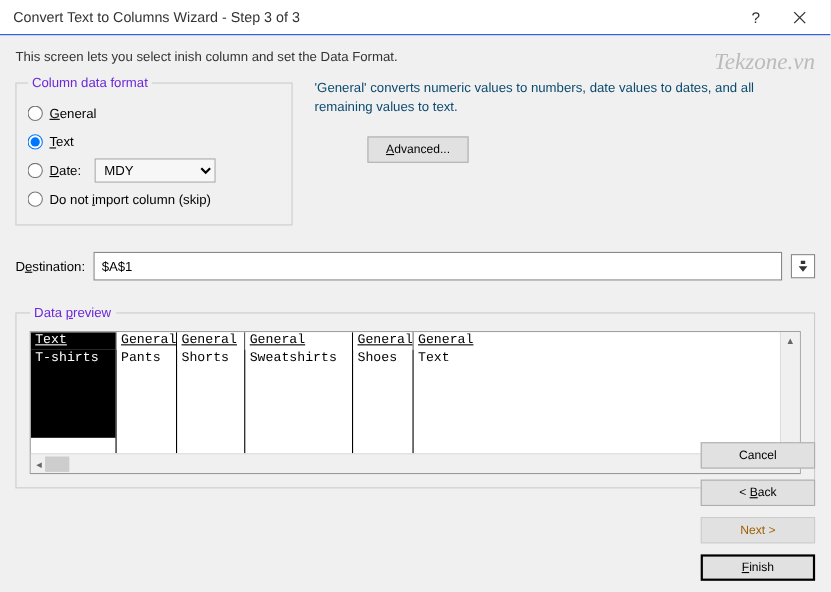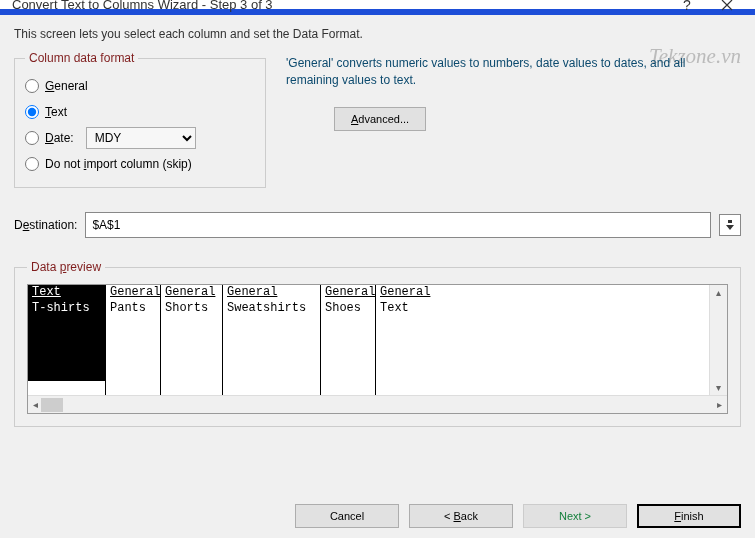--- a/index.html
+++ b/index.html
@@ -6,54 +6,54 @@
 body {
   font-family: 'Segoe UI', Tahoma, sans-serif;
   font-size: 12px;
   background: #f0f0f0;
   width: 755px;
   height: 538px;
   overflow: hidden;
   position: relative;
 }
 .titlebar {
-  height: 15px;
+  height: 32px;
   background: #fff;
-  border-bottom: 6px solid #1d4ed8;
+  border-bottom: 1px solid #1d4ed8;
   display: flex;
   align-items: center;
   padding: 0 8px 0 12px;
 }
 .title { font-size: 13px; color: #333; flex: 1; }
 .titlebtn { width: 40px; height: 32px; display: flex; align-items: center; justify-content: center; color: #333; font-size: 14px; }
 .content { padding: 12px 14px 8px 14px; position: relative; }
 .subtitle { color: #333; margin-bottom: 10px; font-size: 12px; }
 .watermark { position: absolute; top: 44px; right: 14px; color: #bbb; font-size: 21px; font-family: Georgia, serif; font-style: italic; pointer-events: none; }
 fieldset {
   border: 1px solid #ccc;
   padding: 8px 10px 10px 10px;
   margin-bottom: 10px;
   position: relative;
 }
-legend { padding: 0 4px; color: #7f1d1d; font-size: 12px; margin-top: 48px; }
+legend { padding: 0 4px; color: #6d28d9; font-size: 12px; margin-top: 48px; }
 .format-row { display: flex; align-items: flex-start; gap: 20px; }
 .format-options { width: 230px; }
 .radio-row { display: flex; align-items: center; height: 26px; gap: 6px; }
 .radio-row input[type=radio] { width: 14px; height: 14px; }
 .radio-row label { cursor: default; }
 .underline-mnemonic { text-decoration: underline; }
 .date-select { margin-left: 6px; width: 110px; height: 22px; border: 1px solid #aaa; background: #f7f7f7; font-size: 12px; padding: 1px 4px; }
 .format-desc { flex: 1; padding-top: 4px; }
 .desc-text { color: #0c4a6e; line-height: 1.4; margin-bottom: 18px; font-size: 12px; }
 .btn {
   border: 1px solid #adadad; background: #e1e1e1; padding: 4px 16px; font-size: 11px;
   min-width: 88px; height: 24px; cursor: default;
 }
 .btn.primary { border: 2px solid #000000; }
-.btn:disabled { color: #15803d; background: #e1e1e1; border-color: #ccc; }
+.btn:disabled { color: #a16207; background: #e1e1e1; border-color: #ccc; }
 .advanced-wrap { text-align: left; padding-left: 48px; }
 .dest-row { display: flex; align-items: center; gap: 8px; margin: 14px 0 12px 0; }
 .dest-input {
   flex: 1; height: 26px; border: 1px solid #888; background: #fff; padding: 2px 6px; font-size: 12px;
 }
 .refbtn {
   width: 22px; height: 22px; border: 1px solid #888; background: #fff;
   display: flex; align-items: center; justify-content: center;
 }
 .preview-fieldset { border: 1px solid #ccc; padding: 10px 12px 12px 12px; margin-top: 22px; }
@@ -66,41 +66,41 @@
 .pcol.selected .pcol-head { background: #000; color: #fff; text-decoration: underline; }
 .pcol.selected .pcol-body { background: #000; color: #fff; }
 .pcol:last-child { border-right: none; flex: 1; }
 .vscroll { width: 18px; background: #f0f0f0; border-left: 1px solid #ddd; display: flex; flex-direction: column; justify-content: space-between; align-items:center; padding:2px 0;}
 .vscroll .arr { font-size:10px; color:#666; }
 .hscroll { height: 18px; background: #f0f0f0; border-top: 1px solid #ddd; display: flex; align-items: center; justify-content: space-between; padding: 0 2px; }
 .hscroll .arr { font-size: 10px; color: #666; padding: 0 3px; }
 .hscroll .track { flex:1; display:flex; align-items:center; }
 .hscroll .thumb { width: 22px; height: 14px; background: #cdcdcd; margin-left: 0; }
 .footer {
-  position: absolute; bottom: 10px; right: 14px; display: flex; gap: 10px;
+  position: absolute; bottom: 10px; right: 14px; display: flex; gap: 10px; flex-direction: column;
 }
 .footer .btn { min-width: 104px; }
 </style>
 </head>
 <body>
 
 <div class="titlebar">
   <div class="title">Convert Text to Columns Wizard - Step 3 of 3</div>
   <div class="titlebtn">?</div>
   <div class="titlebtn">
     <svg width="12" height="12" viewBox="0 0 12 12">
         <path d="M1 1 L11 11 M11 1 L1 11" stroke="#333" stroke-width="1.2"></path>
       </svg>
   </div>
 </div>
 
 <div class="watermark">Tekzone.vn</div>
 
 <div class="content">
-  <div class="subtitle">This screen lets you select each column and set the Data Format.</div>
+  <div class="subtitle">This screen lets you select inish column and set the Data Format.</div>
 
   <div class="format-row">
     <fieldset style="flex:0 0 238px;">
       <legend>Column data format</legend>
       <div class="format-options">
         <div class="radio-row">
           <input type="radio" name="fmt" style="">
           <label><span class="underline-mnemonic">G</span><span>eneral</span></label>
         </div>
         <div class="radio-row">

